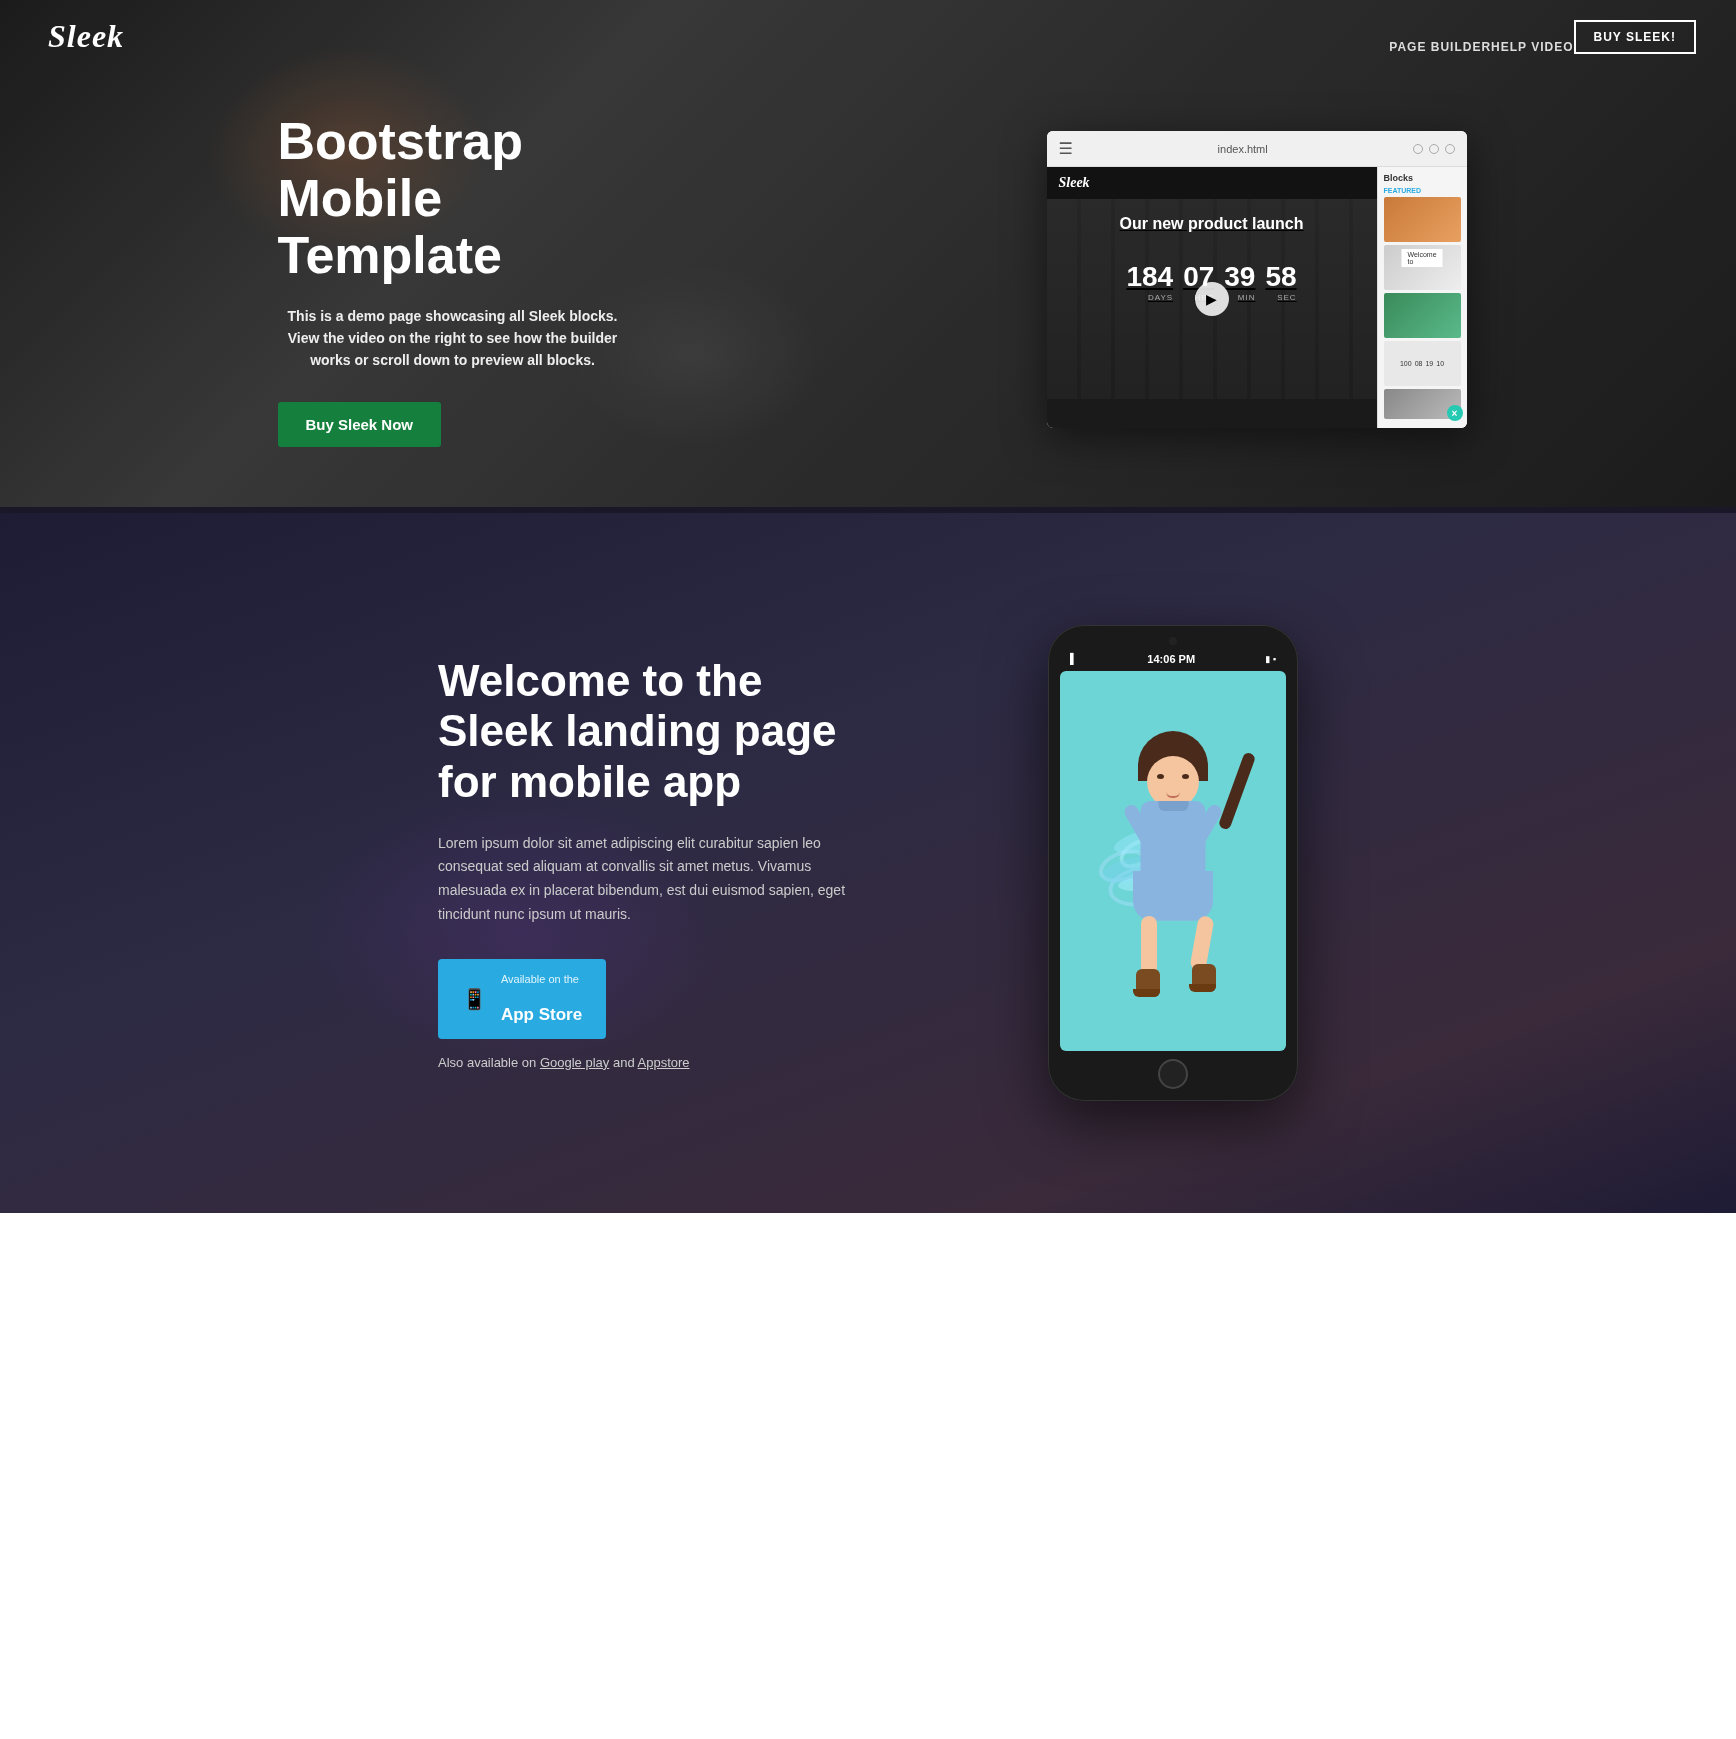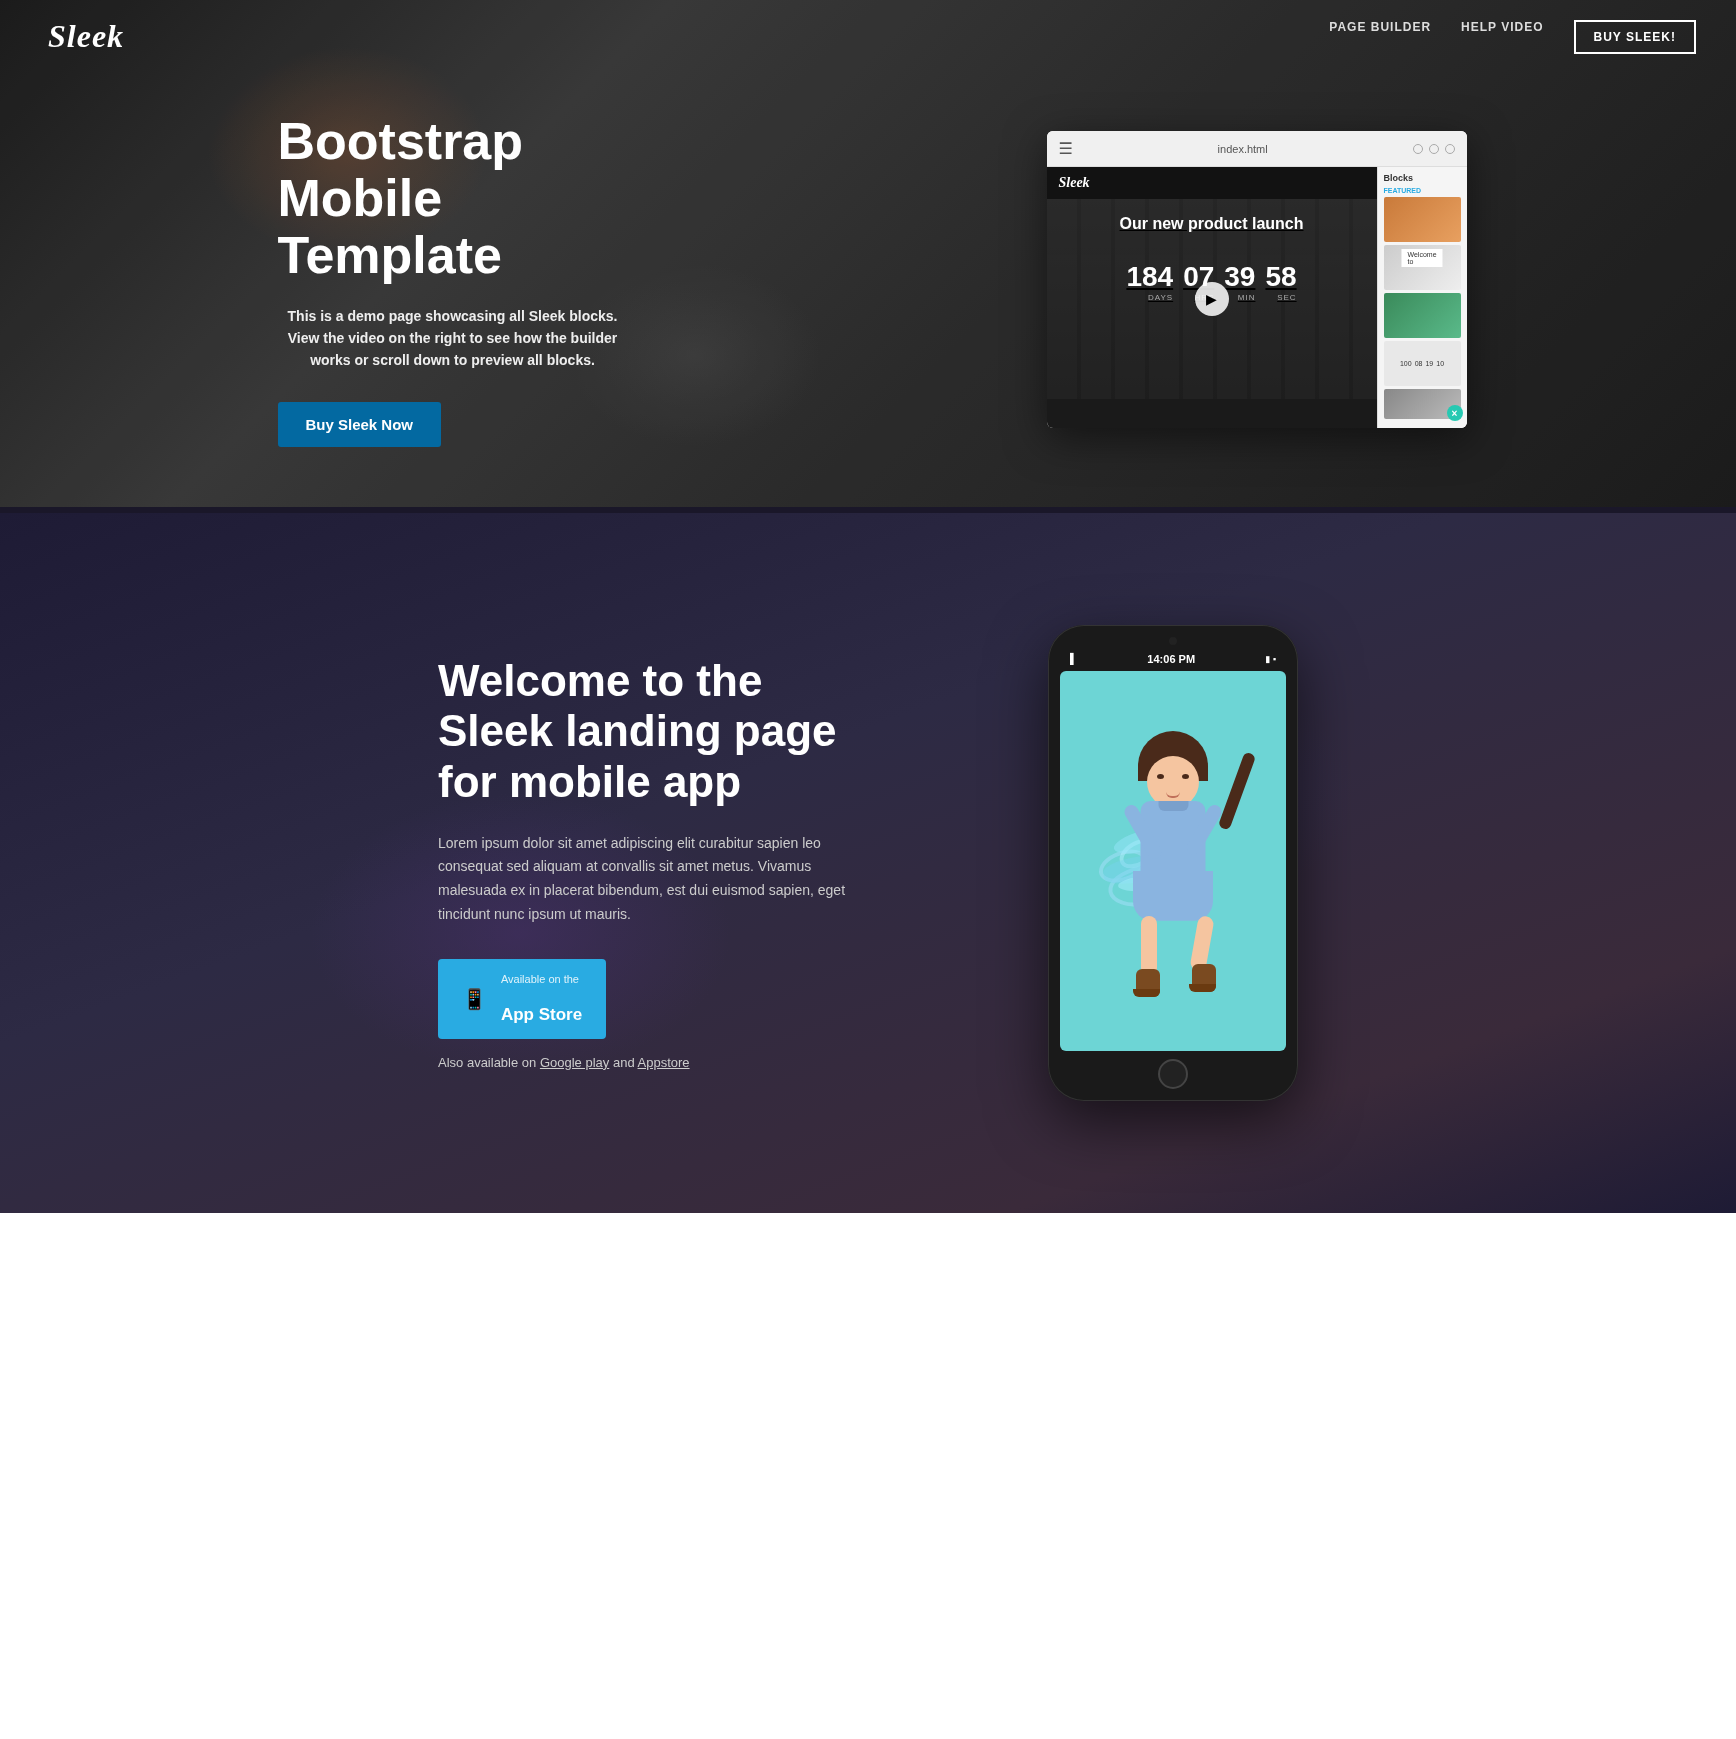--- a/index.html
+++ b/index.html
@@ -49,22 +49,21 @@
       font-family: 'Georgia', serif;
       font-style: italic;
       color: #fff;
       font-size: 32px;
       font-weight: bold;
       letter-spacing: 1px;
     }
 
     .nav-links {
       display: flex;
-      align-items: flex-start;
-      gap: 30px;
+      align-items: flex-end;
     }
 
     .nav-link {
       color: #ddd;
       text-decoration: none;
       font-size: 12px;
       font-weight: bold;
       letter-spacing: 1px;
       text-transform: uppercase;
     }
@@ -107,21 +106,21 @@
     .hero-desc {
       font-size: 14px;
       line-height: 1.6;
       font-weight: bold;
       margin-bottom: 30px;
       color: #eee;
       text-align: center;
     }
 
     .hero-cta {
-      background: #0369a1;
+      background: #15803d;
       color: #fff;
       border: none;
       padding: 14px 28px;
       font-size: 15px;
       cursor: pointer;
       border-radius: 3px;
       font-weight: bold;
     }
 
     

